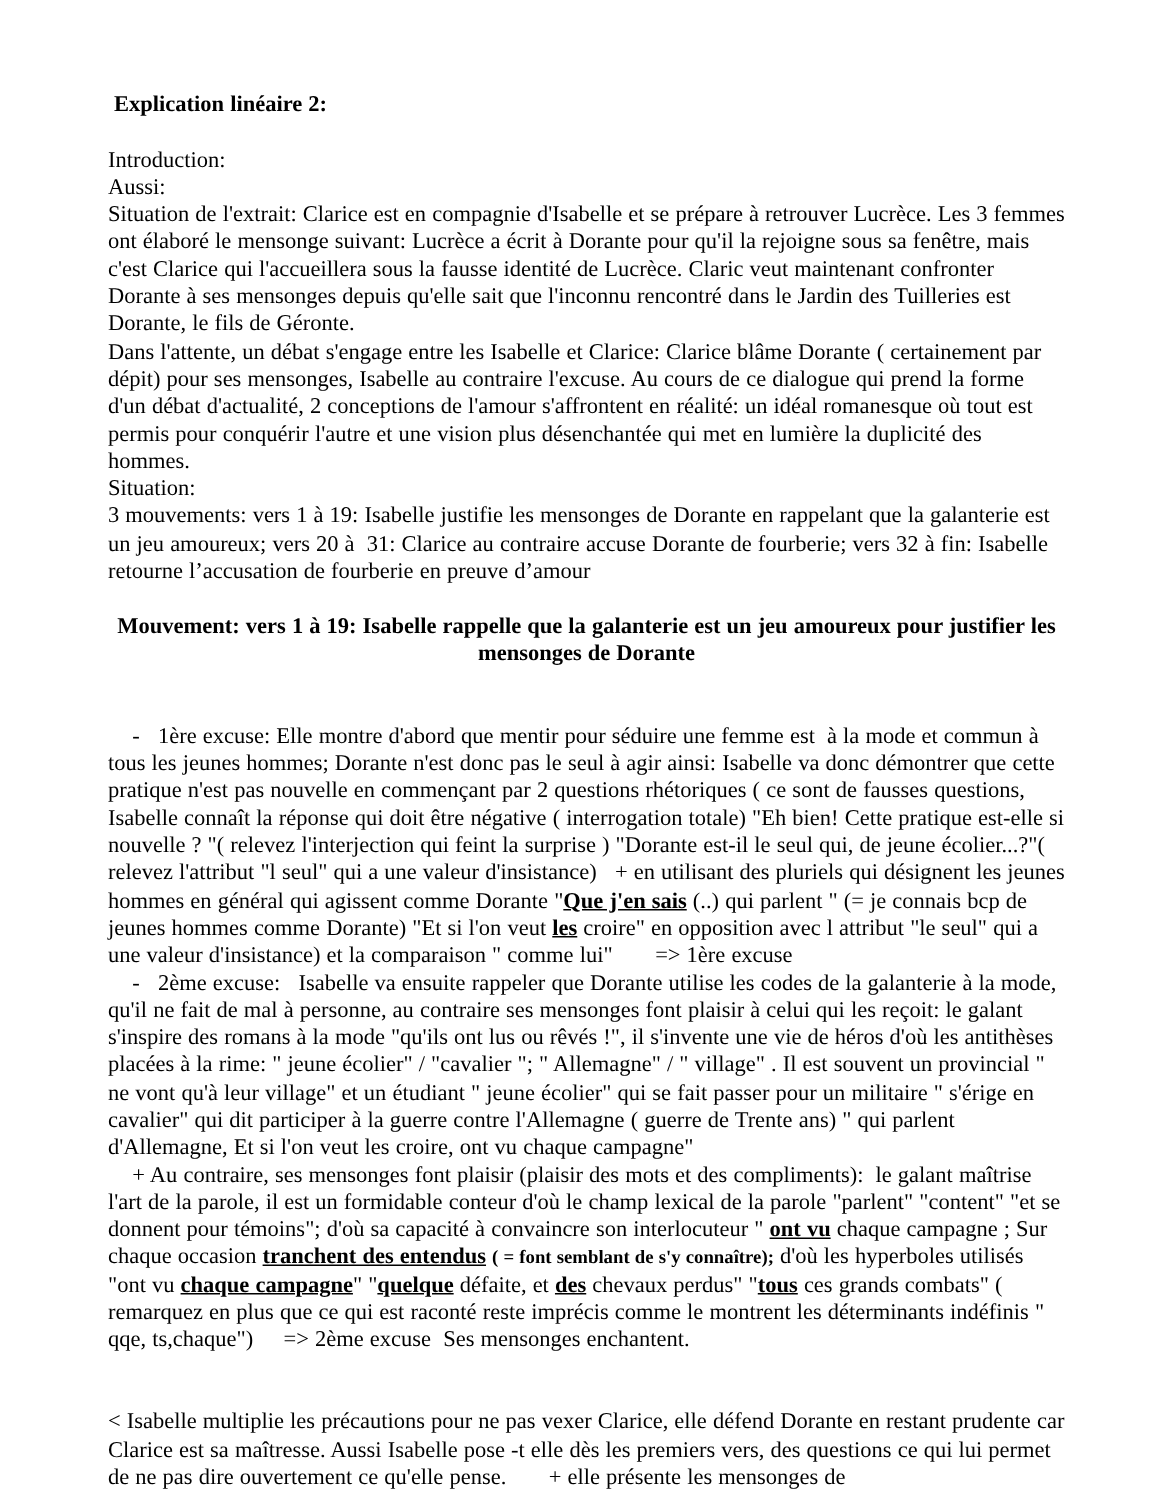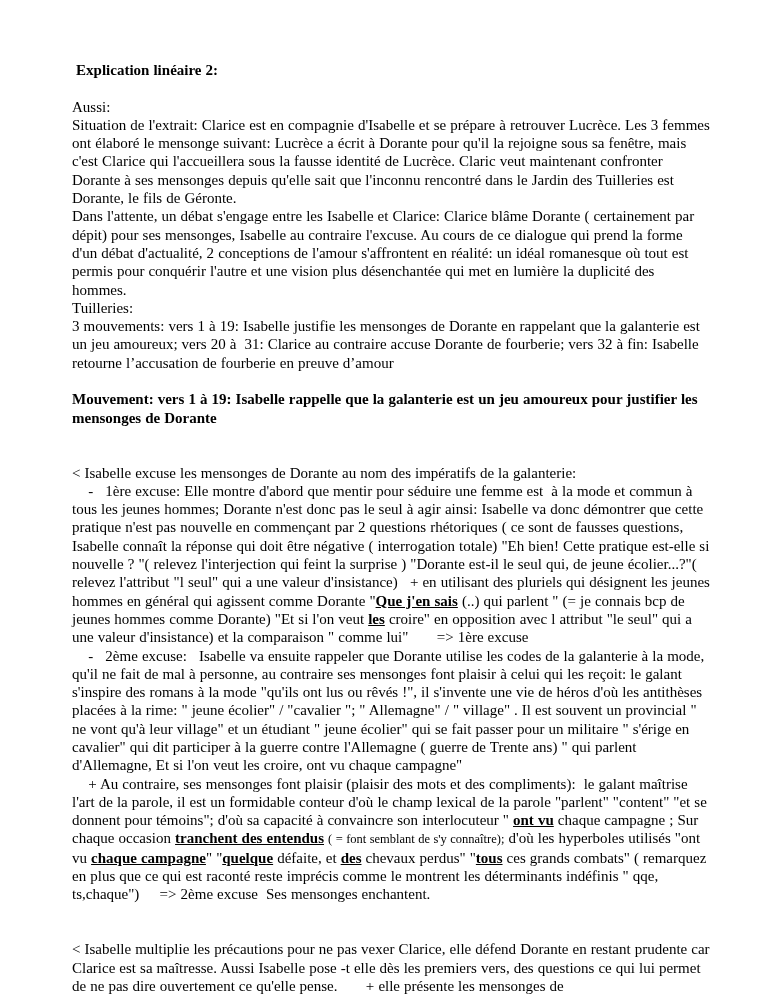--- a/index.html
+++ b/index.html
@@ -11,42 +11,42 @@
     padding: 61px 58px 20px 72px;
     background: #ffffff;
     color: #000000;
     font-family: "Liberation Serif", "DejaVu Serif", serif;
     font-size: 15px;
     line-height: 18.3px;
     overflow: hidden;
   }
   .para { margin: 0; white-space: pre-wrap; word-spacing: 0.02em; }
   .para.title { font-weight: bold; }
-  .para.heading { font-weight: bold; }
+  .para.heading { font-weight: bold; text-align: center; }
   .para.blank { min-height: 18.3px; }
   .run-bold { font-weight: bold; text-decoration: underline; }
-  .run-small { font-size: 12.5px; }
+  .run-small { font-size: 12.5px; font-weight: bold; }
 </style>
 </head>
 <body>
 
 <div class="page">
   <div>
       <p class="para title"><span> Explication linéaire 2:</span></p>
       <p class="para blank">&nbsp;</p>
+      <p class="para body"><span>Introduction:</span></p>
       <p class="para body"><span>Aussi:</span></p>
       <p class="para body"><span>Situation de l'extrait: Clarice est en compagnie d'Isabelle et se prépare à retrouver Lucrèce. Les 3 femmes ont élaboré le mensonge suivant: Lucrèce a écrit à Dorante pour qu'il la rejoigne sous sa fenêtre, mais c'est Clarice qui l'accueillera sous la fausse identité de Lucrèce. Claric veut maintenant confronter Dorante à ses mensonges depuis qu'elle sait que l'inconnu rencontré dans le Jardin des Tuilleries est Dorante, le fils de Géronte.</span></p>
       <p class="para body"><span>Dans l'attente, un débat s'engage entre les Isabelle et Clarice: Clarice blâme Dorante ( certainement par dépit) pour ses mensonges, Isabelle au contraire l'excuse. Au cours de ce dialogue qui prend la forme d'un débat d'actualité, 2 conceptions de l'amour s'affrontent en réalité: un idéal romanesque où tout est permis pour conquérir l'autre et une vision plus désenchantée qui met en lumière la duplicité des hommes.</span></p>
-      <p class="para body"><span>Tuilleries:</span></p>
+      <p class="para body"><span>Situation:</span></p>
       <p class="para body"><span>3 mouvements: vers 1 à 19: Isabelle justifie les mensonges de Dorante en rappelant que la galanterie est un jeu amoureux; vers 20 à  31: Clarice au contraire accuse Dorante de fourberie; vers 32 à fin: Isabelle retourne l’accusation de fourberie en preuve d’amour</span></p>
       <p class="para blank">&nbsp;</p>
       <p class="para heading"><span>Mouvement: vers 1 à 19: Isabelle rappelle que la galanterie est un jeu amoureux pour justifier les mensonges de Dorante</span></p>
       <p class="para blank">&nbsp;</p>
       <p class="para blank">&nbsp;</p>
-      <p class="para body"><span>&lt; Isabelle excuse les mensonges de Dorante au nom des impératifs de la galanterie:</span></p>
       <p class="para body"><span>    -   1ère excuse: Elle montre d'abord que mentir pour séduire une femme est  à la mode et commun à tous les jeunes hommes; Dorante n'est donc pas le seul à agir ainsi: Isabelle va donc démontrer que cette pratique n'est pas nouvelle en commençant par 2 questions rhétoriques ( ce sont de fausses questions, Isabelle connaît la réponse qui doit être négative ( interrogation totale) "Eh bien! Cette pratique est-elle si nouvelle ? "( relevez l'interjection qui feint la surprise ) "Dorante est-il le seul qui, de jeune écolier...?"( relevez l'attribut "l seul" qui a une valeur d'insistance)   + en utilisant des pluriels qui désignent les jeunes hommes en général qui agissent comme Dorante "</span><span class="run-bold">Que j'en sais</span><span> (..) qui parlent " (= je connais bcp de jeunes hommes comme Dorante) "Et si l'on veut </span><span class="run-bold">les</span><span> croire" en opposition avec l attribut "le seul" qui a une valeur d'insistance) et la comparaison " comme lui"       =&gt; 1ère excuse</span></p>
       <p class="para body"><span>    -   2ème excuse:   Isabelle va ensuite rappeler que Dorante utilise les codes de la galanterie à la mode, qu'il ne fait de mal à personne, au contraire ses mensonges font plaisir à celui qui les reçoit: le galant s'inspire des romans à la mode "qu'ils ont lus ou rêvés !", il s'invente une vie de héros d'où les antithèses placées à la rime: " jeune écolier" / "cavalier "; " Allemagne" / " village" . Il est souvent un provincial " ne vont qu'à leur village" et un étudiant " jeune écolier" qui se fait passer pour un militaire " s'érige en cavalier" qui dit participer à la guerre contre l'Allemagne ( guerre de Trente ans) " qui parlent d'Allemagne, Et si l'on veut les croire, ont vu chaque campagne"</span></p>
       <p class="para body"><span>    + Au contraire, ses mensonges font plaisir (plaisir des mots et des compliments):  le galant maîtrise l'art de la parole, il est un formidable conteur d'où le champ lexical de la parole "parlent" "content" "et se donnent pour témoins"; d'où sa capacité à convaincre son interlocuteur " </span><span class="run-bold">ont vu</span><span> chaque campagne ; Sur chaque occasion </span><span class="run-bold">tranchent des entendus</span><span> </span><span class="run-small">( = font semblant de s'y connaître);</span><span> d'où les hyperboles utilisés "ont vu </span><span class="run-bold">chaque campagne</span><span>" "</span><span class="run-bold">quelque</span><span> défaite, et </span><span class="run-bold">des</span><span> chevaux perdus" "</span><span class="run-bold">tous</span><span> ces grands combats" ( remarquez en plus que ce qui est raconté reste imprécis comme le montrent les déterminants indéfinis " qqe, ts,chaque")     =&gt; 2ème excuse  Ses mensonges enchantent.</span></p>
       <p class="para blank">&nbsp;</p>
       <p class="para blank">&nbsp;</p>
       <p class="para body"><span>&lt; Isabelle multiplie les précautions pour ne pas vexer Clarice, elle défend Dorante en restant prudente car Clarice est sa maîtresse. Aussi Isabelle pose -t elle dès les premiers vers, des questions ce qui lui permet de ne pas dire ouvertement ce qu'elle pense.       + elle présente les mensonges de</span></p>
     </div>
 </div>
 
 </body></html>

